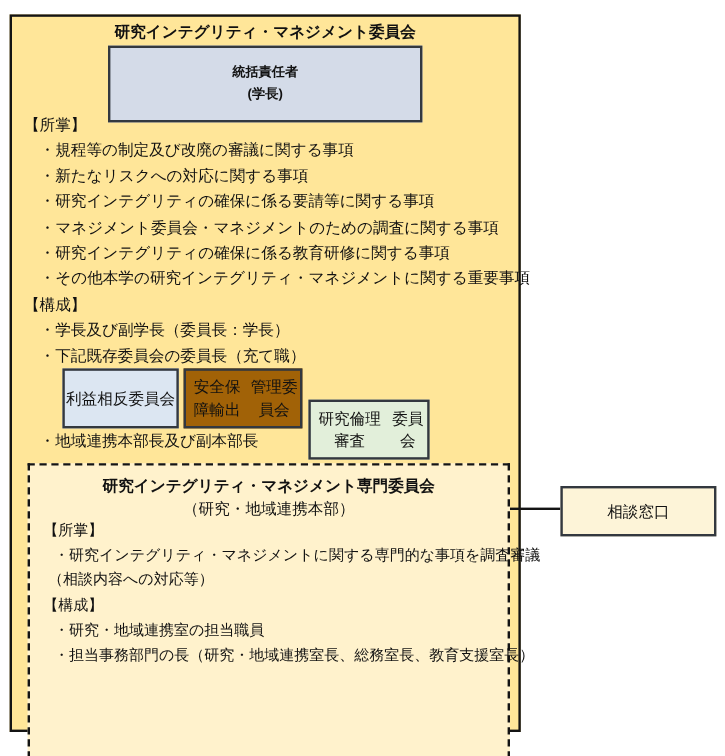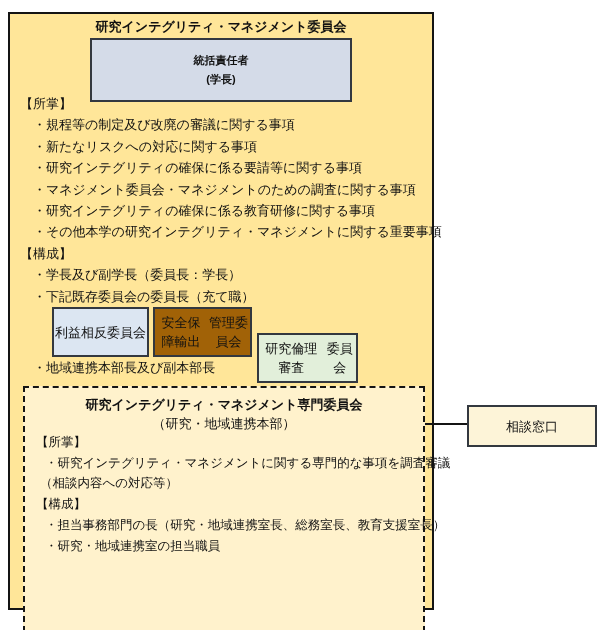--- a/index.html
+++ b/index.html
@@ -108,22 +108,22 @@
     <div class="note">・地域連携本部長及び副本部長</div>
 
     <div class="dashed" style="background: rgb(255, 242, 204);">
       <div class="sub-title">研究インテグリティ・マネジメント専門委員会</div>
       <div class="sub-subtitle">（研究・地域連携本部）</div>
       <div class="list2">
         <div>【所掌】</div>
         <div class="indent-sm">・研究インテグリティ・マネジメントに関する専門的な事項を調査審議</div>
         <div class="indent-xs">（相談内容への対応等）</div>
         <div>【構成】</div>
+        <div class="indent-sm">・研究・地域連携室の担当職員</div>
         <div class="indent-sm">・担当事務部門の長（研究・地域連携室長、総務室長、教育支援室長）</div>
-        <div class="indent-sm">・研究・地域連携室の担当職員</div>
       </div>
     </div>
 
   </div>
 
   <div class="connector"></div>
 
   <div class="consult" style="background: rgb(253, 244, 216);">
     <div>相談窓口</div>
   </div>

